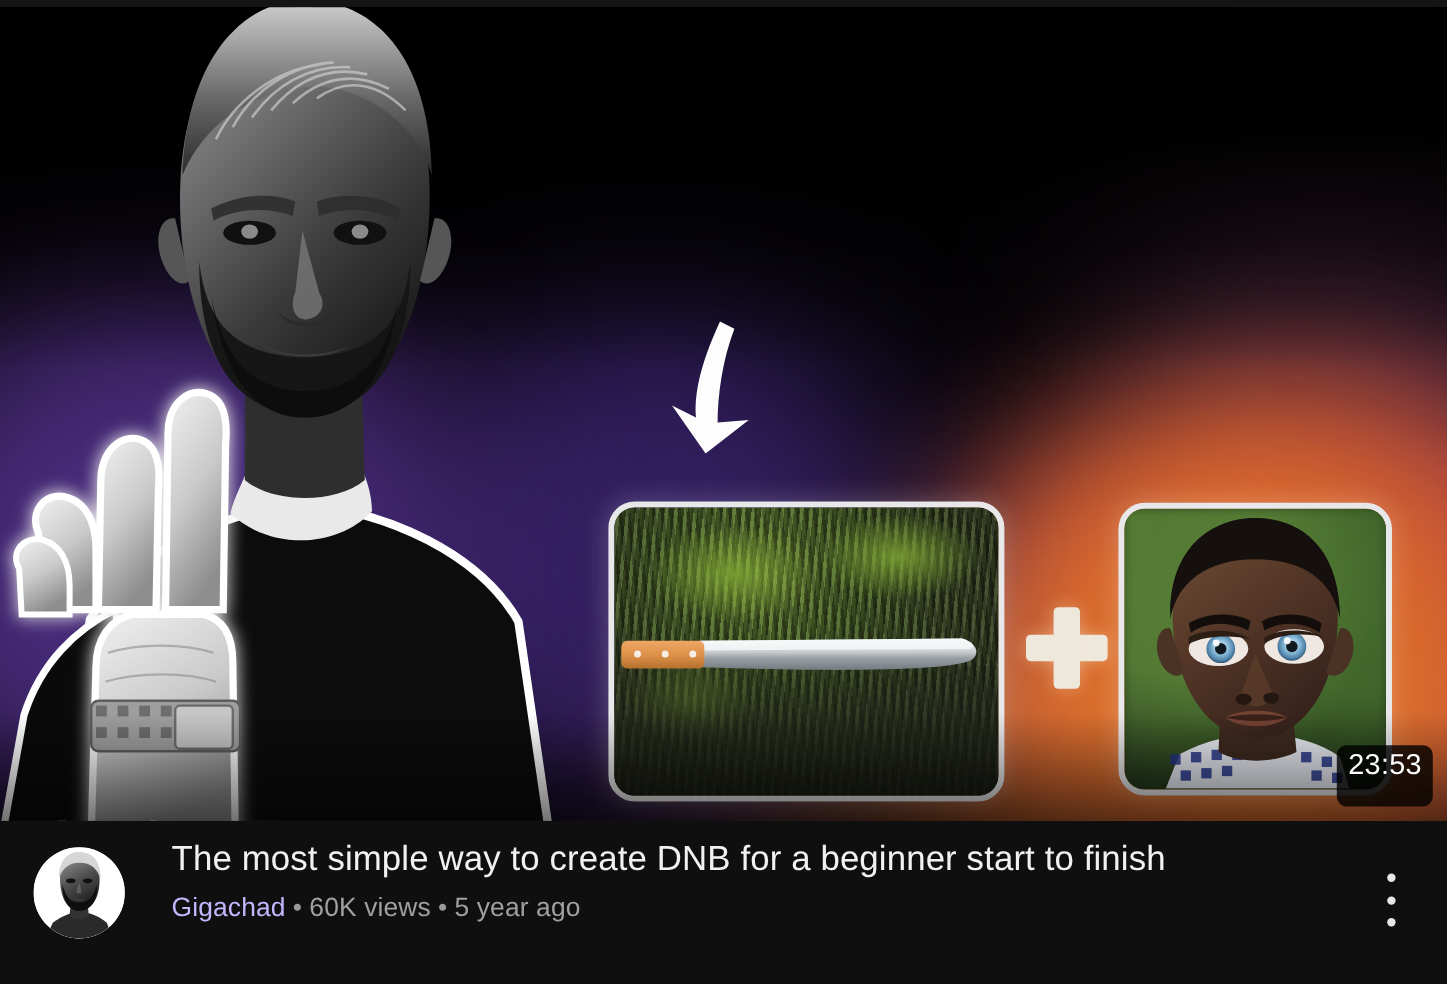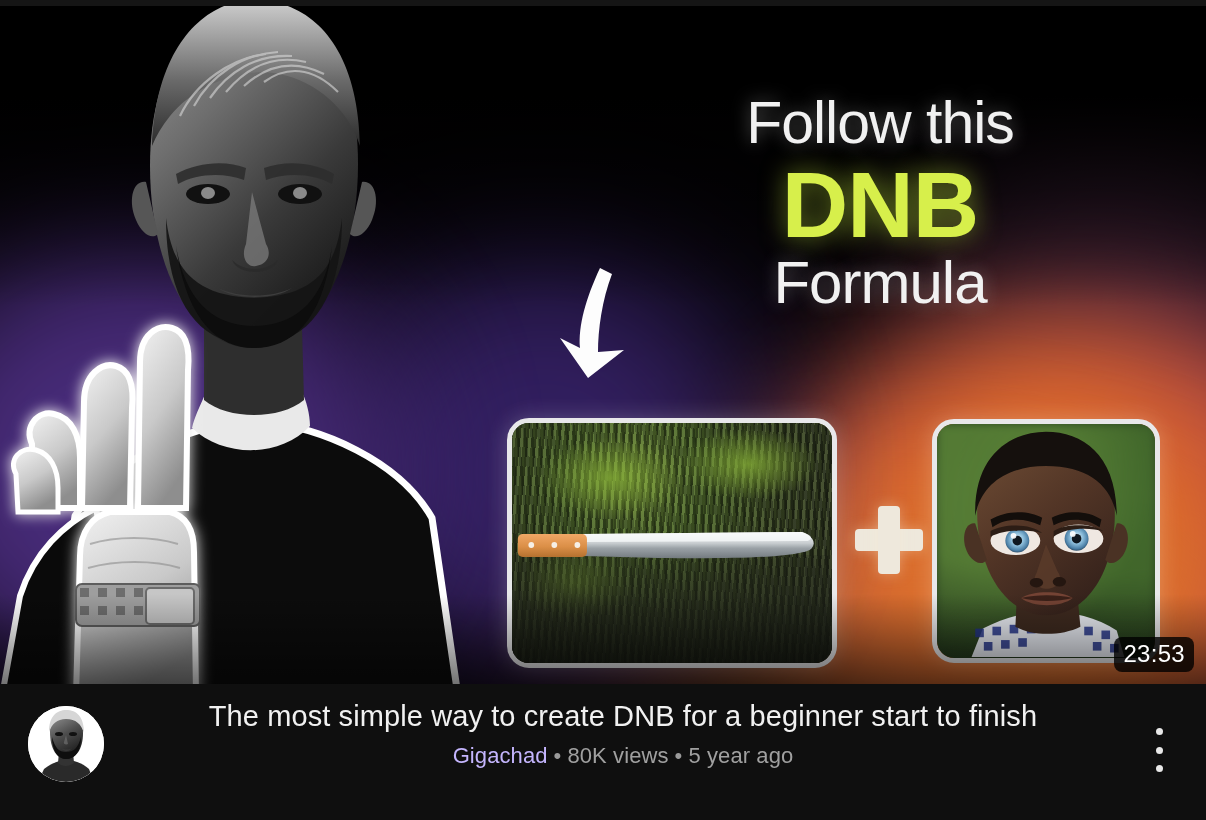--- a/index.html
+++ b/index.html
@@ -83,28 +83,28 @@
   
   .plus{ position:absolute; left:855px; top:500px; width:68px; height:68px; }
   .plus span{ position:absolute; background:#eee8dc; border-radius:4px;
      box-shadow:0 0 14px rgba(255,240,210,.35); }
   .plus .h{ left:0; top:23px; width:68px; height:22px; }
   .plus .v{ left:23px; top:0; width:22px; height:68px; }
 
   
   .duration{ position:absolute; right:12px; bottom:12px;
      background:rgba(0,0,0,.80); color:#fff; font-size:24px; font-weight:400;
-     padding:3px 9px 4px; border-radius:8px; letter-spacing:.3px; line-height:1.15; }
+     padding:3px 9px 20px; border-radius:8px; letter-spacing:.3px; line-height:1.15; }
 
   
   .meta{ position:absolute; left:0; top:684px; width:1206px; height:136px; background:#0f0f0f; }
   .avatar{ position:absolute; left:28px; top:22px; width:76px; height:76px;
      border-radius:50%; overflow:hidden; background:#fff; }
   .avatar svg{ display:block; }
-  .meta-text{ position:absolute; left:143px; top:14px; width:960px;text-align:center; }
+  .meta-text{ position:absolute; left:143px; top:14px; width:960px; }
   .video-title{ font-size:29px; color:#f1f1f1; font-weight:400; letter-spacing:.1px; line-height:1.25; }
   .byline{ margin-top:9px; font-size:22px; color:#a0a0a0; letter-spacing:.1px; }
   .byline .chan{ color:#c4b5fd; }
   .byline .sep{ margin:0 6px; color:#9a9a9a; }
   .kebab{ position:absolute; right:32px; top:44px; width:30px; height:44px;
      display:flex; flex-direction:column; align-items:center; justify-content:space-between; cursor:pointer; }
   .kebab i{ display:block; width:7px; height:7px; border-radius:50%; background:#e8e8e8; }
 </style>
 </head>
 <body>
@@ -115,25 +115,20 @@
 
   <div class="thumb">
     <div class="thumb-bg"></div>
     <div class="glow glow-mauve"></div>
     <div class="glow glow-orange-r"></div>
     <div class="glow glow-orange-b"></div>
     <div class="glow glow-purple-c"></div>
     <div class="glow glow-purple-l"></div>
     <div class="vig-top"></div>
 
-    <div class="headline">
-      <div class="hl-1">Follow this</div>
-      <div class="hl-2">DNB</div>
-      <div class="hl-3">Formula</div>
-    </div>
 
     <div class="arrow">
       <svg viewBox="0 0 130 120" width="130" height="120">
         <path d="M72 4 C58 34 50 62 52 84 L32 74 L60 114 L96 86 L70 88 C70 66 74 36 84 10 Z" fill="#fdfdfd"></path>
       </svg>
     </div>
 
     <div class="chad">
       <svg viewBox="0 0 540 700" width="540" height="700">
         <defs>
@@ -382,21 +377,21 @@
 
         <path d="M38 29 L36 36 C35 38 38 39 40 38 Z" fill="#6e6e6e" opacity=".7"></path>
 
         <path d="M33 42 C37 44 41 44 44 42 C41 46 36 46 33 42 Z" fill="#3a3a3a"></path>
       </svg>
     </div>
 
     <div class="meta-text">
       <div class="video-title">The most simple way to create DNB for a beginner start to finish</div>
       <div class="byline">
-        <span class="chan">Gigachad</span><span class="sep">•</span><span>80K views</span><span class="sep">•</span><span>5 year ago</span>
+        <span class="chan">Gigachad</span><span class="sep">•</span><span>60K views</span><span class="sep">•</span><span>5 year ago</span>
       </div>
     </div>
 
     <div class="kebab">
       <i></i>
       <i></i>
       <i></i>
     </div>
   </div>
 

